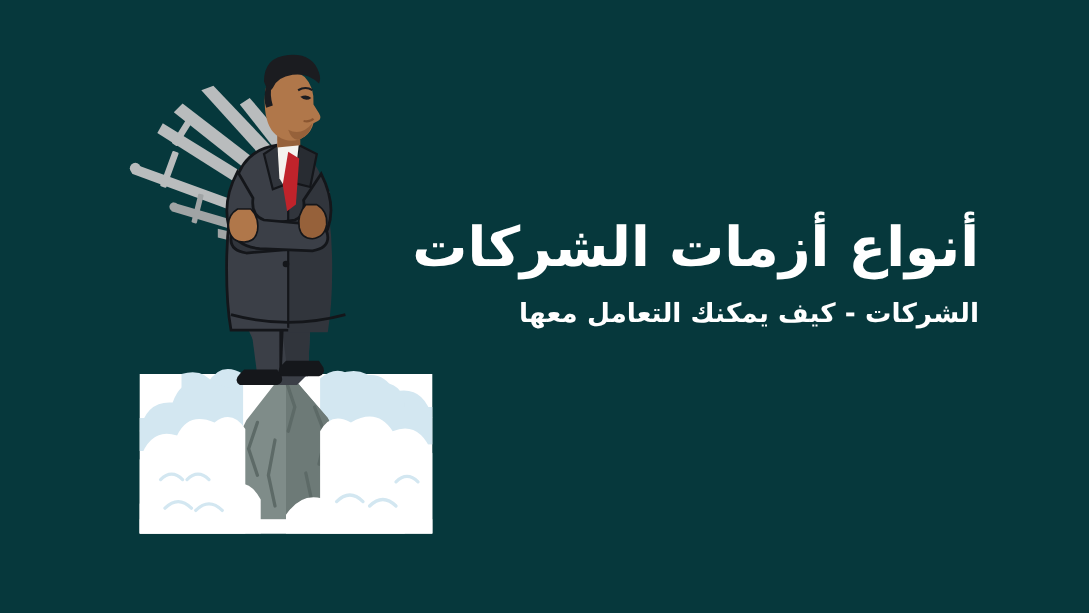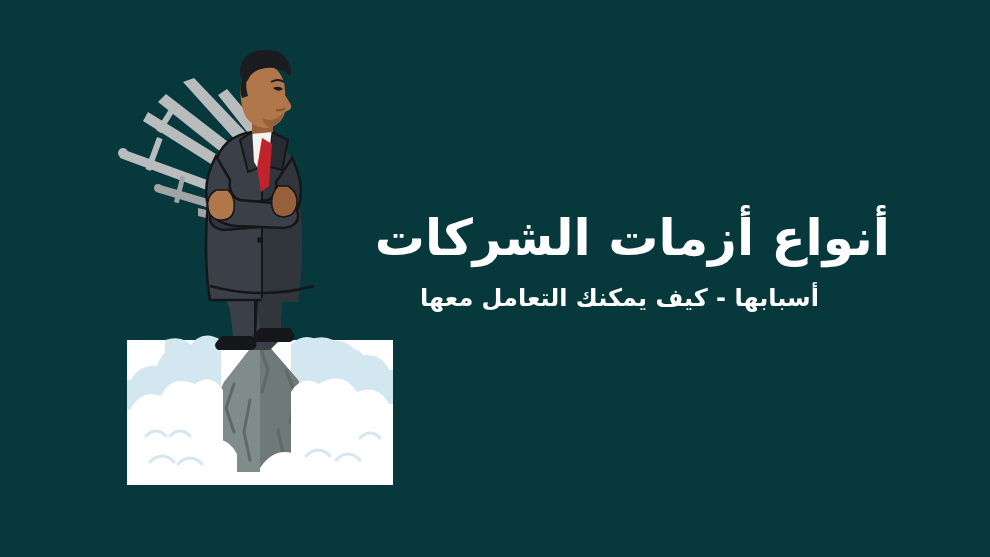--- a/index.html
+++ b/index.html
@@ -23,23 +23,23 @@
     top: 40px;
     width: 310px;
     height: 460px;
   }
   #illustration svg { display: block; width: 100%; height: 100%; }
 
   
   #text-block {
     position: absolute;
     left: 420px;
-    top: 210px;
+    top: 197px;
     width: 470px;
-    text-align: left;
+    text-align: right;
     direction: rtl;
   }
   #title {
     color: #ffffff;
     font-size: 50px;
     font-weight: 700;
     line-height: 1.15;
     letter-spacing: 0px;
     margin: 0 0 16px 0;
     white-space: nowrap;
@@ -248,16 +248,16 @@
           <path d="M161 42 q7 -4 13 0" stroke="#1b1c20" stroke-width="2" fill="none"></path>
 
           <path d="M166 70 q6 1 9 -2" stroke="#8a5631" stroke-width="2" fill="none"></path>
         </g>
       </g>
     </svg>
   </div>
 
   <div id="text-block">
     <h1 id="title">أنواع أزمات الشركات</h1>
-    <p id="subtitle">أسبابها - كيف يمكنك التعامل معها</p>
+    <p id="subtitle">الشركات - كيف يمكنك التعامل معها</p>
   </div>
 
 </div>
 
 </body></html>

